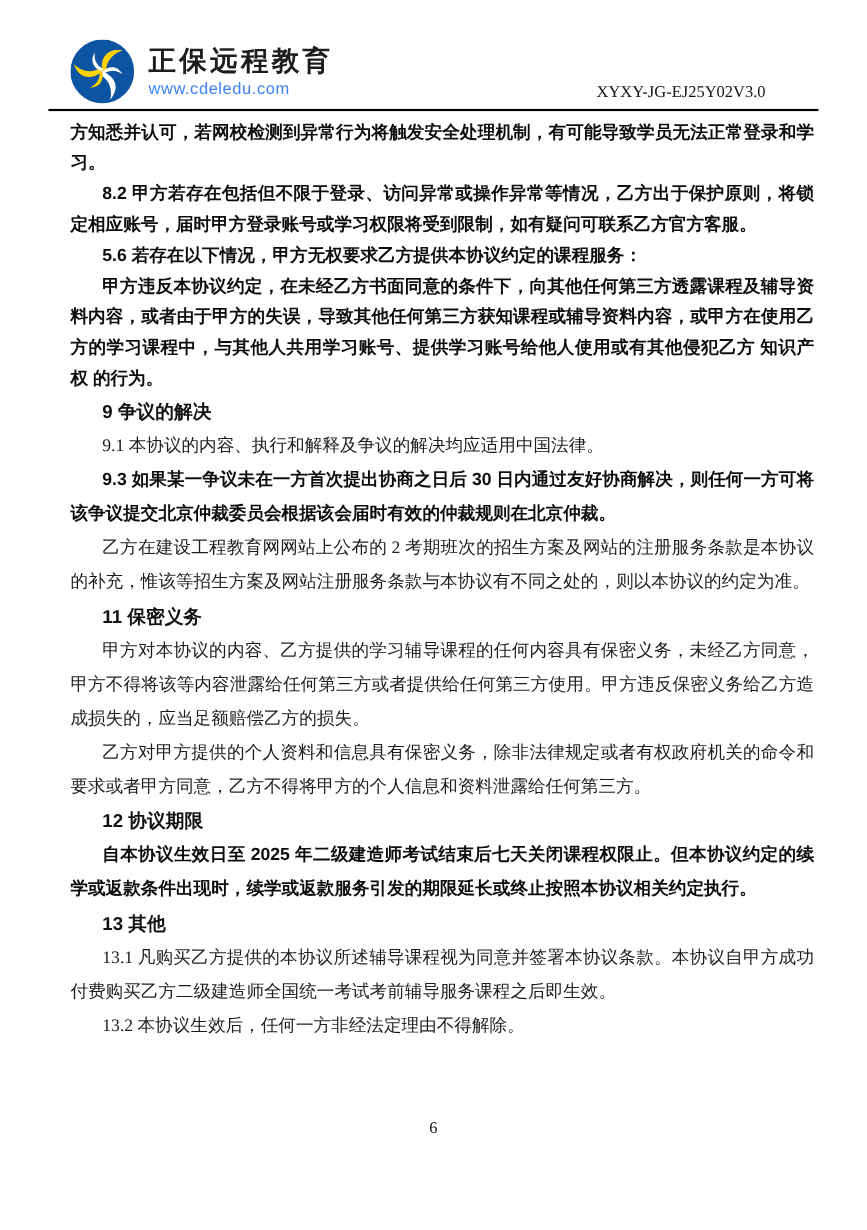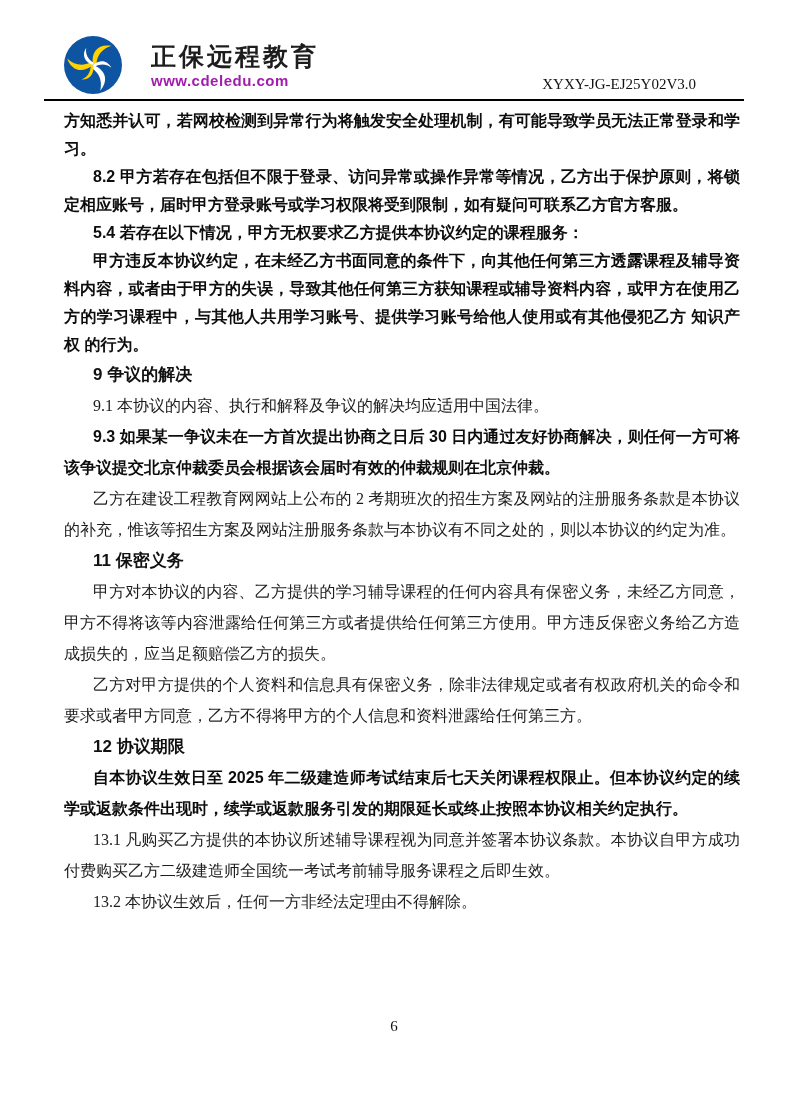--- a/index.html
+++ b/index.html
@@ -13,32 +13,32 @@
     font-family:"Liberation Serif", serif;
   }
 
   
   .hdr {
     display:flex;
     justify-content:space-between;
     align-items:flex-end;
     padding:36px 92px 0 64px;
   }
-  .brand { display:flex; align-items:center; gap:29px; }
+  .brand { display:flex; align-items:center; gap:13px; }
   .logo-wrap { width:58px; height:58px; flex:0 0 auto; }
   .brand-text { display:flex; flex-direction:column; justify-content:center; }
   .brand-name {
     font-family:"Liberation Sans", sans-serif;
     font-weight:700; font-size:25px; letter-spacing:3px;
     color:#1d1d1d; line-height:30px;
   }
   .brand-url {
     font-family:"Liberation Sans", sans-serif;
-    font-weight:700; font-size:15px; letter-spacing:0.5px;
-    color:#a21caf; line-height:19px;
+    font-weight:400; font-size:15px; letter-spacing:0.5px;
+    color:#3b82f6; line-height:19px;
   }
   .doc-code {
     font-family:"Liberation Serif", serif;
     font-size:15px; color:#111;
     padding-bottom:1px;
   }
   .hdr-rule {
     margin:5px 44px 0 44px;
     border:none;
     border-top:2px solid #000;
@@ -110,31 +110,32 @@
       </div>
     </div>
     <span class="doc-code">XYXY-JG-EJ25Y02V3.0</span>
   </header>
 
   <hr class="hdr-rule">
 
   <main class="doc-body" id="doc-body">
       <p class="bold" data-section="8">方知悉并认可，若网校检测到异常行为将触发安全处理机制，有可能导致学员无法正常登录和学习。</p>
       <p class="bold indent" data-section="8">8.2 甲方若存在包括但不限于登录、访问异常或操作异常等情况，乙方出于保护原则，将锁定相应账号，届时甲方登录账号或学习权限将受到限制，如有疑问可联系乙方官方客服。</p>
-      <p class="bold indent" data-section="8">5.4 若存在以下情况，甲方无权要求乙方提供本协议约定的课程服务：</p>
+      <p class="bold indent" data-section="8">5.6 若存在以下情况，甲方无权要求乙方提供本协议约定的课程服务：</p>
       <p class="bold indent" data-section="8">甲方违反本协议约定，在未经乙方书面同意的条件下，向其他任何第三方透露课程及辅导资料内容，或者由于甲方的失误，导致其他任何第三方获知课程或辅导资料内容，或甲方在使用乙方的学习课程中，与其他人共用学习账号、提供学习账号给他人使用或有其他侵犯乙方 知识产权 的行为。</p>
       <h2 data-section="9">9 争议的解决</h2>
       <p class="normal indent" data-section="9">9.1 本协议的内容、执行和解释及争议的解决均应适用中国法律。</p>
       <p class="bold indent" data-section="9">9.3 如果某一争议未在一方首次提出协商之日后 30 日内通过友好协商解决，则任何一方可将该争议提交北京仲裁委员会根据该会届时有效的仲裁规则在北京仲裁。</p>
       <p class="normal indent" data-section="10">乙方在建设工程教育网网站上公布的 2 考期班次的招生方案及网站的注册服务条款是本协议的补充，惟该等招生方案及网站注册服务条款与本协议有不同之处的，则以本协议的约定为准。</p>
       <h2 data-section="11">11 保密义务</h2>
       <p class="normal indent" data-section="11">甲方对本协议的内容、乙方提供的学习辅导课程的任何内容具有保密义务，未经乙方同意，甲方不得将该等内容泄露给任何第三方或者提供给任何第三方使用。甲方违反保密义务给乙方造成损失的，应当足额赔偿乙方的损失。</p>
       <p class="normal indent" data-section="11">乙方对甲方提供的个人资料和信息具有保密义务，除非法律规定或者有权政府机关的命令和要求或者甲方同意，乙方不得将甲方的个人信息和资料泄露给任何第三方。</p>
       <h2 data-section="12">12 协议期限</h2>
       <p class="bold indent" data-section="12">自本协议生效日至 2025 年二级建造师考试结束后七天关闭课程权限止。但本协议约定的续学或返款条件出现时，续学或返款服务引发的期限延长或终止按照本协议相关约定执行。</p>
+      <h2 data-section="13">13 其他</h2>
       <p class="normal indent" data-section="13">13.1 凡购买乙方提供的本协议所述辅导课程视为同意并签署本协议条款。本协议自甲方成功付费购买乙方二级建造师全国统一考试考前辅导服务课程之后即生效。</p>
       <p class="normal indent" data-section="13">13.2  本协议生效后，任何一方非经法定理由不得解除。</p>
     </main>
 
   <footer class="ftr">
     <span>6</span>
   </footer>
 
 </div>
 

